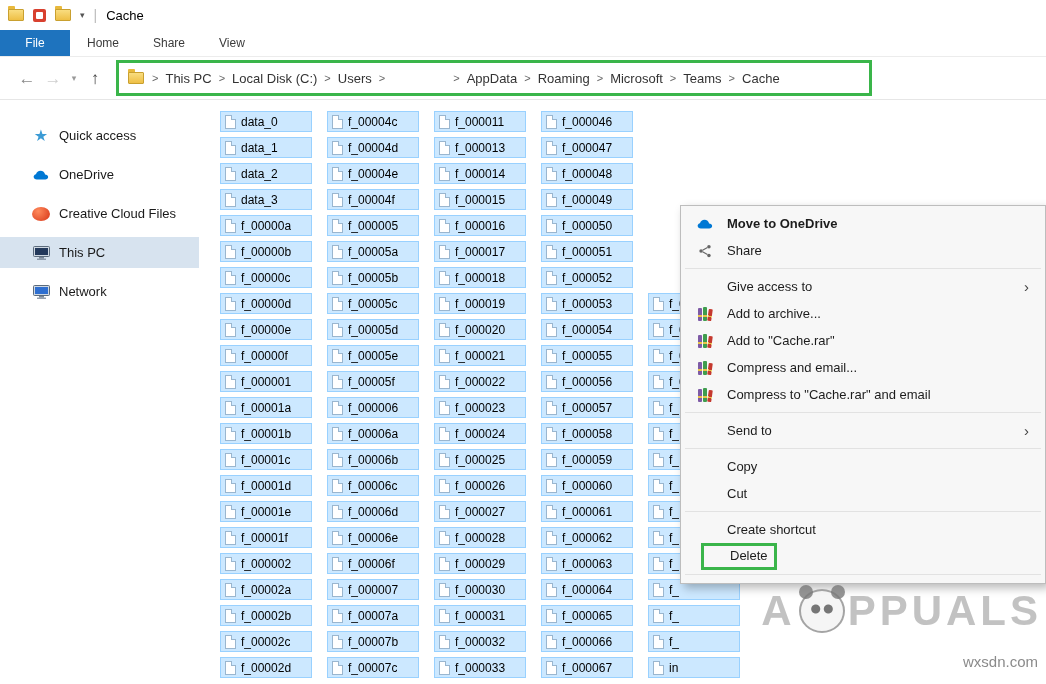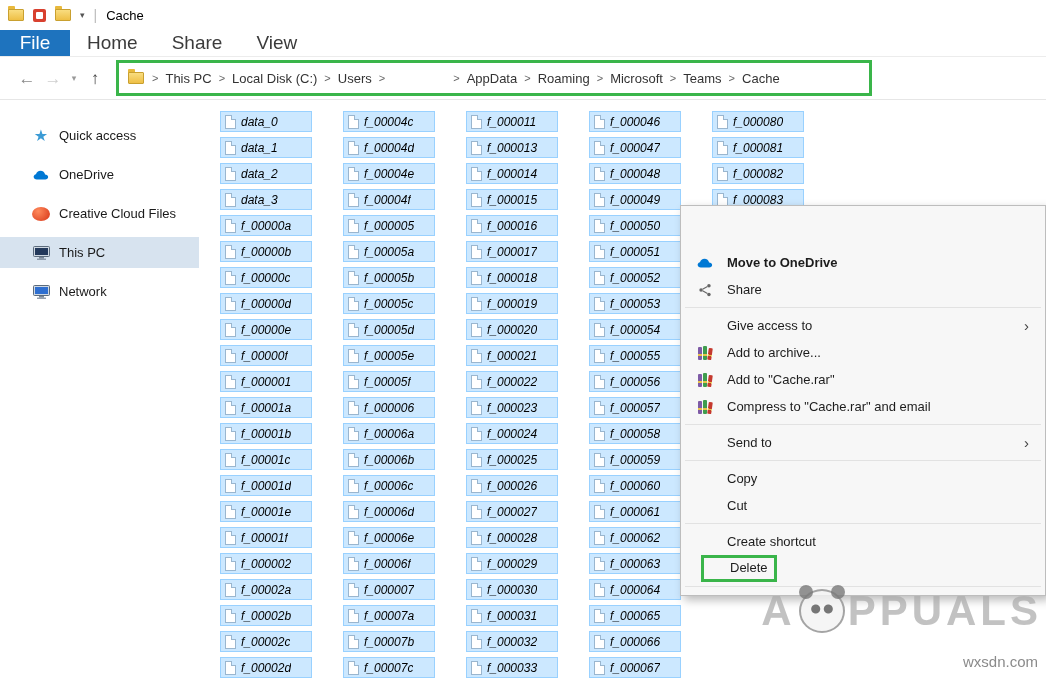--- a/index.html
+++ b/index.html
@@ -35,21 +35,21 @@
     background:linear-gradient(#7e5ba6 55%, #e8c24a 55%, #e8c24a 70%, #7e5ba6 70%); }
   .icon.winrar-icon i:nth-child(2) { height:14px;
     background:linear-gradient(#3f9d4e 55%, #e8c24a 55%, #e8c24a 70%, #3f9d4e 70%); }
   .icon.winrar-icon i:nth-child(3) { height:12px; transform:rotate(8deg);
     background:linear-gradient(#c5392e 55%, #e8c24a 55%, #e8c24a 70%, #c5392e 70%); }
 
   
   .ribbon { position:absolute; left:0; top:30px; width:100%; height:27px;
     background:#fff; border-bottom:1px solid #ececec; }
   .ribbon .tabs { display:flex; height:100%; align-items:stretch; }
-  .tab { display:flex; align-items:center; padding:0 17px; color:#3b3b3b; font-size:19px; }
+  .tab { display:flex; align-items:center; padding:0 17px; color:#3b3b3b; font-size:12px; }
   .tab.file-tab { background:#1e73be; color:#fff; width:70px; justify-content:center; padding:0; }
 
   
   .navbar { position:absolute; left:0; top:57px; width:100%; height:43px;
     background:#fff; border-bottom:1px solid #e6e6e6; display:flex; align-items:center; padding-left:14px; }
   .nav-arrow { width:26px; text-align:center; font-size:17px; line-height:1; }
   .a-back { color:#8a8a8a; }
   .a-fwd { color:#cfcfcf; }
   .a-chev { color:#9a9a9a; font-size:9px; width:16px; }
   .a-up { color:#444; }
@@ -64,36 +64,36 @@
   .sidebar { position:absolute; left:0; top:100px; width:199px; bottom:0;
     background:#fff; padding-top:20px; }
   .side-item { height:31px; margin-bottom:8px; display:flex; align-items:center;
     gap:9px; padding-left:32px; font-size:13px; color:#1a1a1a; }
   .side-item .icon { width:18px; justify-content:center; }
   .side-item.selected { background:#d7e3ef; }
 
   
   .file-area { position:absolute; left:199px; top:100px; right:0; bottom:0;
     padding:11px 0 0 21px; background:#fff; }
-  .cols { display:flex; gap:31px; align-items:flex-start;font-style:italic; }
+  .cols { display:flex; gap:15px; align-items:flex-end; }
   .file-col { display:flex; flex-direction:column; gap:5px; width:92px; }
   .file-item { height:21px; display:flex; align-items:center; gap:5px; padding:0 4px;
     background:#cce8ff; border:1px solid #99d1ff; overflow:hidden; }
   .file-icon { width:11px; height:14px; background:#fff; border:1px solid #9ab6cf; position:relative; flex:0 0 auto; }
   .file-icon::before { content:""; position:absolute; top:-1px; right:-1px; width:4px; height:4px;
     background:#cce8ff; border-left:1px solid #9ab6cf; border-bottom:1px solid #9ab6cf; }
   .file-label { font-size:12px; color:#000; white-space:nowrap; overflow:hidden; }
 
   
   .context-menu { position:absolute; left:680px; top:205px; right:0;
     background:#f7f7f7; border:1px solid #bdbdbd; box-shadow:4px 4px 9px rgba(0,0,0,.28);
     padding:4px 2px; z-index:10; }
   .menu-item { position:relative; height:27px; display:flex; align-items:center;
     padding-left:44px; font-size:13px; color:#1c1c1c; }
-  .menu-item.bold { font-weight:bold;margin-top:39px; }
+  .menu-item.bold { font-weight:bold; }
   .menu-item .mi-icon { position:absolute; left:12px; width:20px; display:flex; justify-content:center; }
   .menu-sep { height:1px; background:#e2e2e2; margin:4px 2px; }
   .submenu-arrow { position:absolute; right:14px; color:#444; font-size:15px; line-height:1; }
   .delete-box { display:inline-block; border:3px solid #3ab54a;
     padding:3px 6px 3px 26px; margin-left:-26px; line-height:1.15; }
 
   
   .watermark { position:absolute; right:4px; bottom:14px; z-index:50;
     pointer-events:none; text-align:right; }
   .wm-brand { display:flex; align-items:center; justify-content:flex-end;
@@ -674,20 +674,28 @@
           <i></i>
         </span>
         <span>Add to "Cache.rar"</span>
       </div>
       <div class="menu-item">
         <span class="icon winrar-icon mi-icon">
           <i></i>
           <i></i>
           <i></i>
         </span>
+        <span>Compress and email...</span>
+      </div>
+      <div class="menu-item">
+        <span class="icon winrar-icon mi-icon">
+          <i></i>
+          <i></i>
+          <i></i>
+        </span>
         <span>Compress to "Cache.rar" and email</span>
       </div>
       <div class="menu-sep"></div>
       <div class="menu-item">
         <span>Send to</span>
         <span class="submenu-arrow">›</span>
       </div>
       <div class="menu-sep"></div>
       <div class="menu-item">
         <span>Copy</span>

